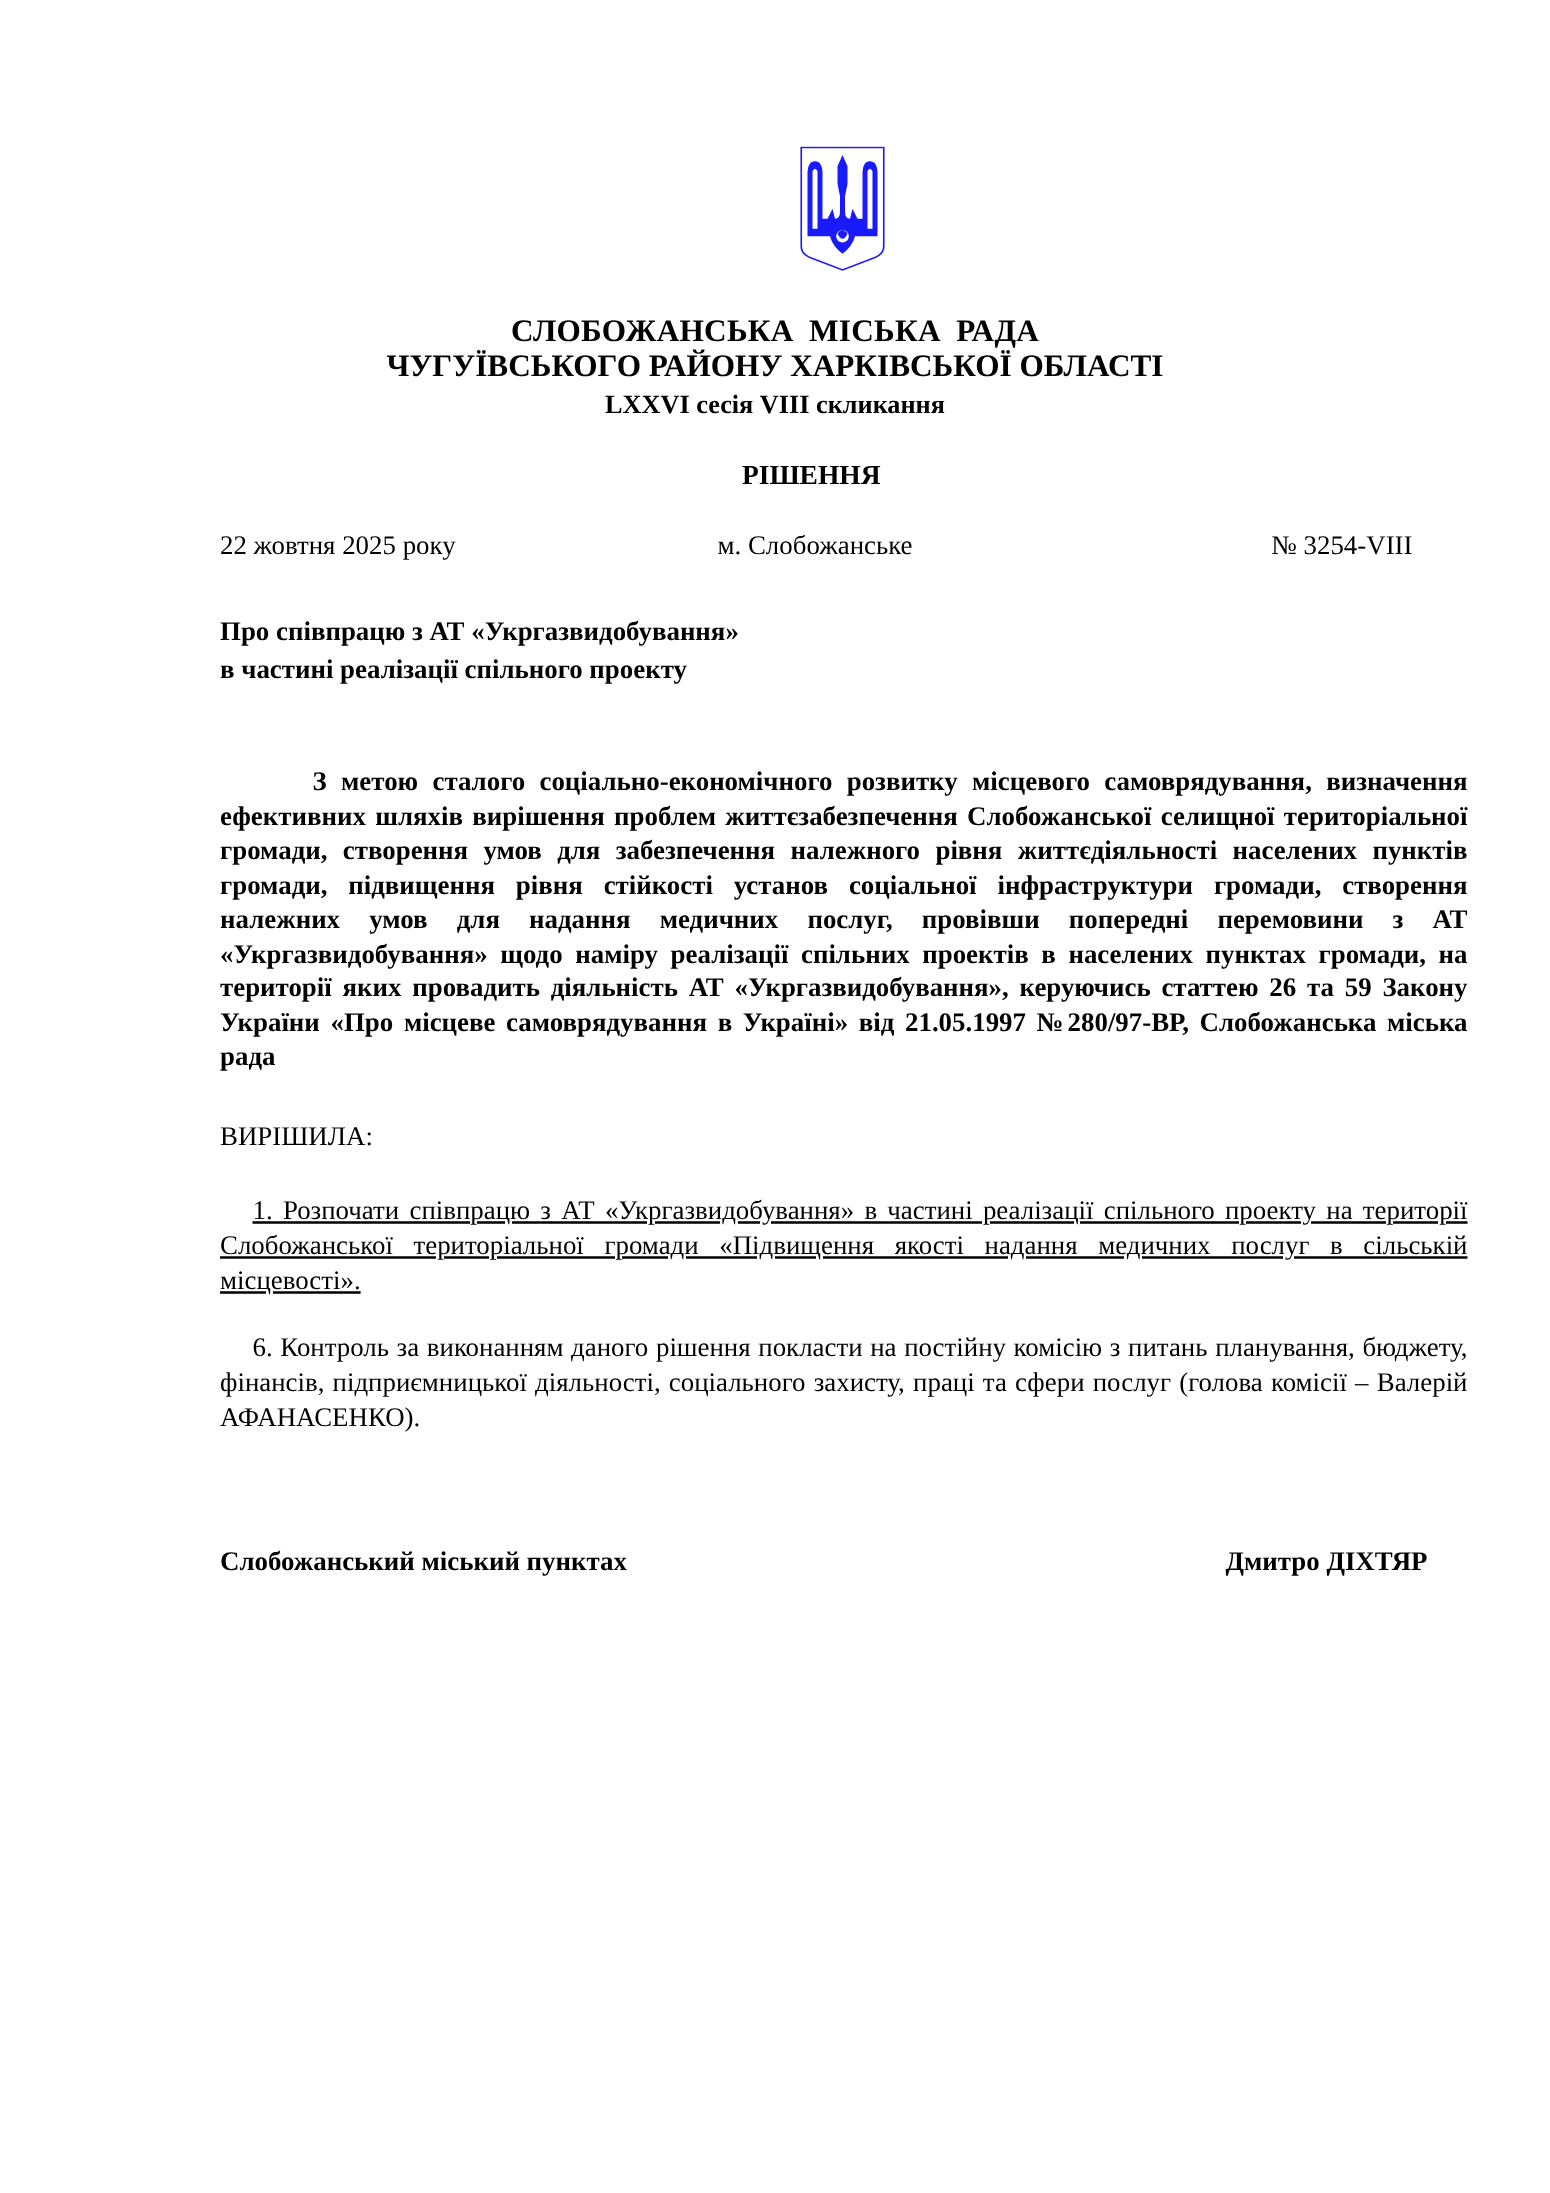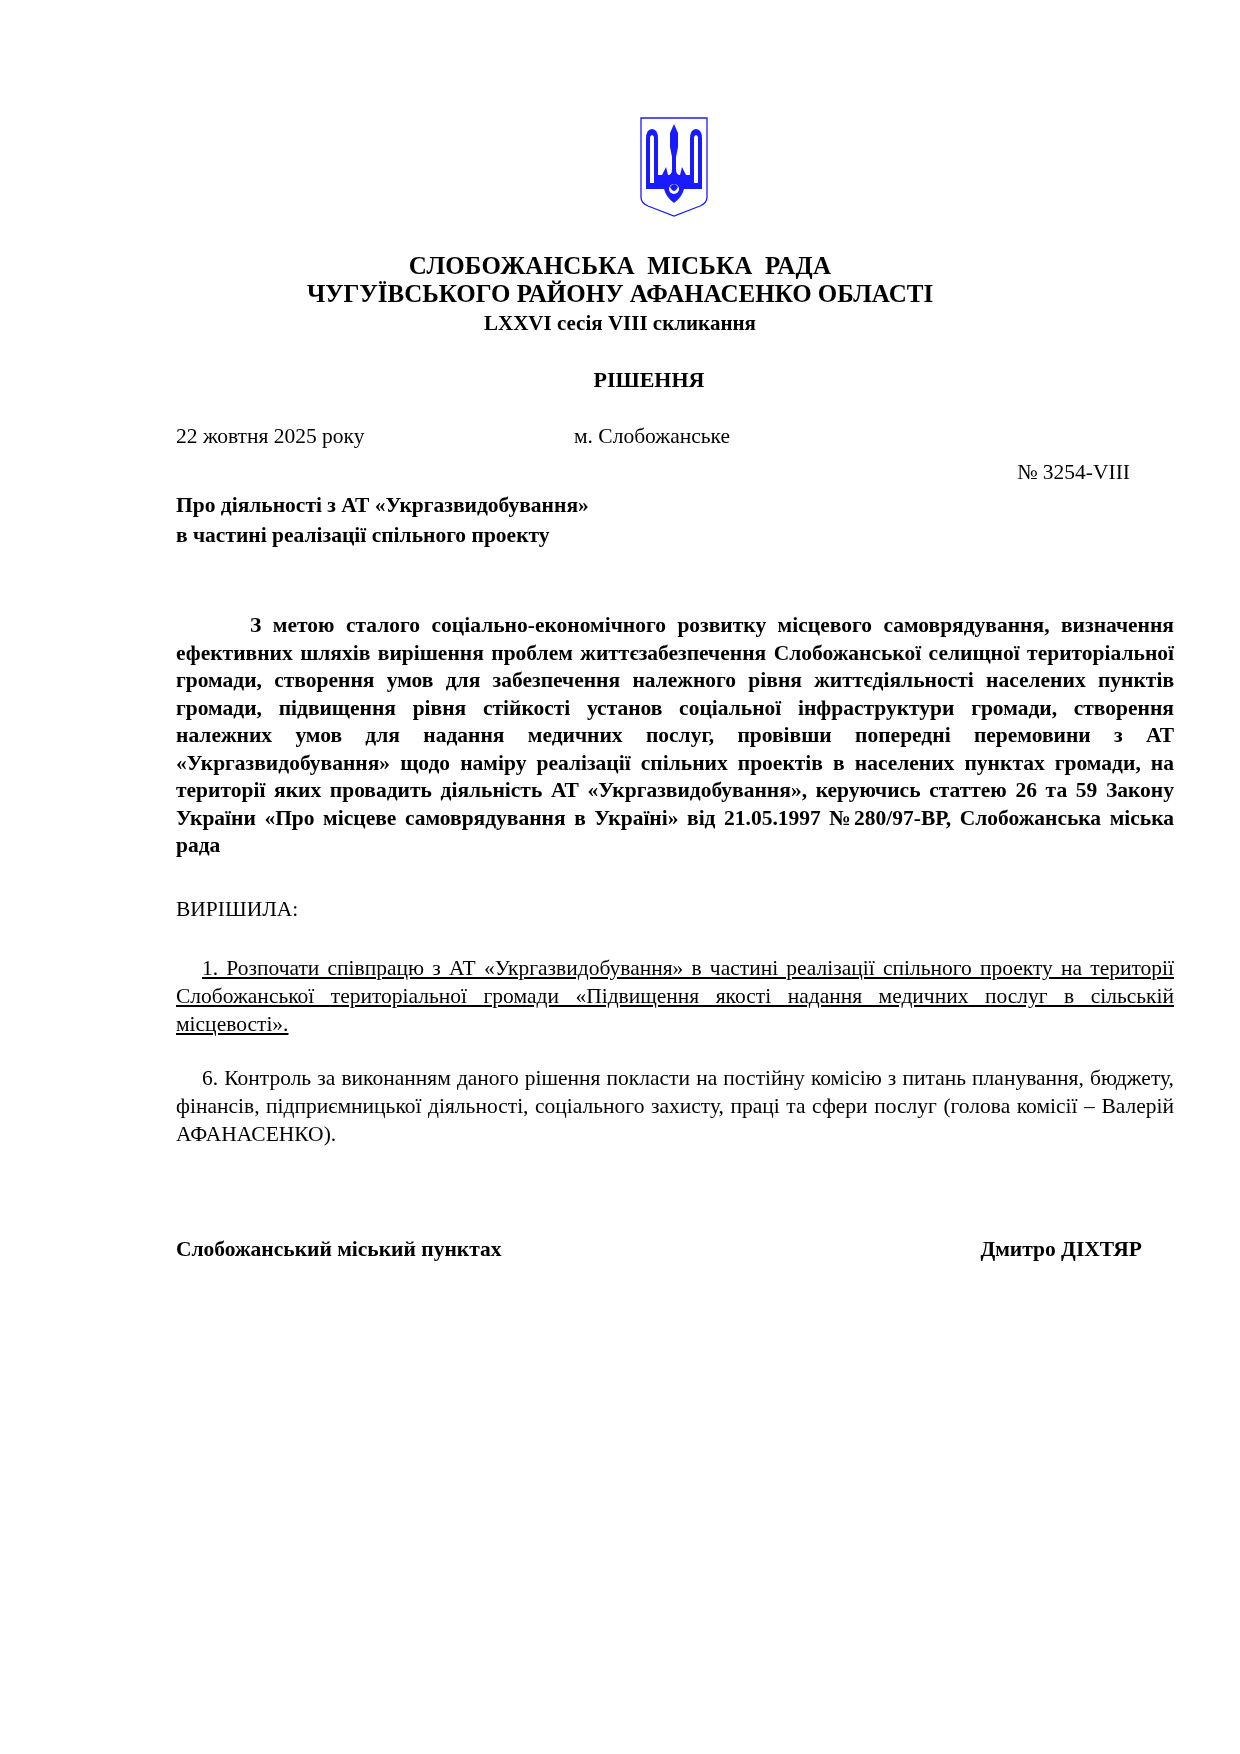--- a/index.html
+++ b/index.html
@@ -12,21 +12,21 @@
   .center { position: absolute; left: 0; width: 1240px; text-align: center; }
   .hdr1 { top: 252px; font-size: 25px; font-weight: bold; letter-spacing: 0.2px; word-spacing: 6px; line-height: 28px; }
   .hdr2 { top: 280px; font-size: 25px; font-weight: bold; line-height: 28px; }
   .hdr3 { top: 310px; font-size: 21px; font-weight: bold; line-height: 26px; }
   .title { top: 367px; font-size: 22px; font-weight: bold; line-height: 26px; margin-left: 29px; }
 
   .meta-row { position: absolute; top: 423px; left: 176px; width: 954px; height: 26px;
               font-size: 21.5px; line-height: 26px; }
   .meta-date { position: absolute; left: 0; top: 0; }
   .meta-place { position: absolute; left: 398px; top: 0; }
-  .meta-num { position: absolute; right: 0; top: 0; margin-top: 36px; }
+  .meta-num { position: absolute; right: 0; top: 0; }
 
   .subject { position: absolute; left: 176px; top: 490px; font-size: 21.5px; font-weight: bold; line-height: 30px; }
 
   .preamble { position: absolute; left: 176px; top: 612px; width: 998px; font-size: 21.5px;
               font-weight: bold; line-height: 27.5px; text-align: justify; text-indent: 74px; }
 
   .resolved { position: absolute; left: 176px; top: 896px; font-size: 21.5px; line-height: 26px; }
 
   .item { position: absolute; left: 176px; width: 998px; font-size: 21.5px; line-height: 28px;
           text-align: justify; text-indent: 26px; }
@@ -47,33 +47,33 @@
     <svg width="68" height="100" viewBox="0 0 68 100" xmlns="http://www.w3.org/2000/svg">
       <path d="M1 1 H67 V80 Q67 86 60 89 L34 99 L8 89 Q1 86 1 80 Z" fill="none" stroke="#1a1aff" stroke-width="1.3"></path>
       <path d="M34 7 L38 16 L38 30 L36 40 L36 52 Q36 58 40 58 L42 50 L46 58 L50 58 L50 22 Q50 12 56 12 Q62 12 62 22 L62 72 L44 72 Q42 80 34 86 Q26 80 24 72 L6 72 L6 22 Q6 12 12 12 Q18 12 18 22 L18 58 L22 58 L26 50 L28 58 Q32 58 32 52 L32 40 L30 30 L30 16 Z" fill="#1a1aff"></path>
       <path d="M10 20 Q12 16 14 20 L14 66 L10 66 Z M54 20 Q56 16 58 20 L58 66 L54 66 Z" fill="#ffffff"></path>
       <circle cx="34" cy="72" r="5" fill="#ffffff"></circle>
       <path d="M30 70 Q34 64 38 70 Q34 78 30 70 Z" fill="#1a1aff"></path>
     </svg>
   </div>
 
   <div class="center hdr1">СЛОБОЖАНСЬКА  МІСЬКА  РАДА</div>
-  <div class="center hdr2">ЧУГУЇВСЬКОГО РАЙОНУ АФАНАСЕНКО ОБЛАСТІ</div>
+  <div class="center hdr2">ЧУГУЇВСЬКОГО РАЙОНУ ХАРКІВСЬКОЇ ОБЛАСТІ</div>
   <div class="center hdr3">LXXVI сесія VIII скликання</div>
 
   <div class="center title">РІШЕННЯ</div>
 
   <div class="meta-row">
     <span class="meta-date">22 жовтня 2025 року</span>
     <span class="meta-place">м. Слобожанське</span>
     <span class="meta-num">№ 3254-VIII</span>
   </div>
 
   <div class="subject">
-    <div>Про діяльності з АТ «Укргазвидобування»</div>
+    <div>Про співпрацю з АТ «Укргазвидобування»</div>
     <div>в частині реалізації спільного проекту</div>
   </div>
 
   <div class="preamble">З метою сталого соціально-економічного розвитку місцевого самоврядування, визначення ефективних шляхів вирішення проблем життєзабезпечення Слобожанської селищної територіальної громади, створення умов для забезпечення належного рівня життєдіяльності населених пунктів громади, підвищення рівня стійкості установ соціальної інфраструктури громади, створення належних умов для надання медичних послуг, провівши попередні перемовини з АТ «Укргазвидобування» щодо наміру реалізації спільних проектів в населених пунктах громади, на території яких провадить діяльність АТ «Укргазвидобування», керуючись статтею 26 та 59 Закону України «Про місцеве самоврядування в Україні» від 21.05.1997 №280/97-ВР, Слобожанська міська рада</div>
 
   <div class="resolved">ВИРІШИЛА:</div>
 
   <div class="item item1">1. Розпочати співпрацю з АТ «Укргазвидобування» в частині реалізації спільного проекту на території Слобожанської територіальної громади «Підвищення якості надання медичних послуг в сільській місцевості».</div>
   <div class="item item2">6.  Контроль за виконанням даного рішення покласти на постійну комісію з питань планування, бюджету, фінансів, підприємницької діяльності, соціального захисту, праці та сфери послуг (голова комісії – Валерій АФАНАСЕНКО).</div>
 

